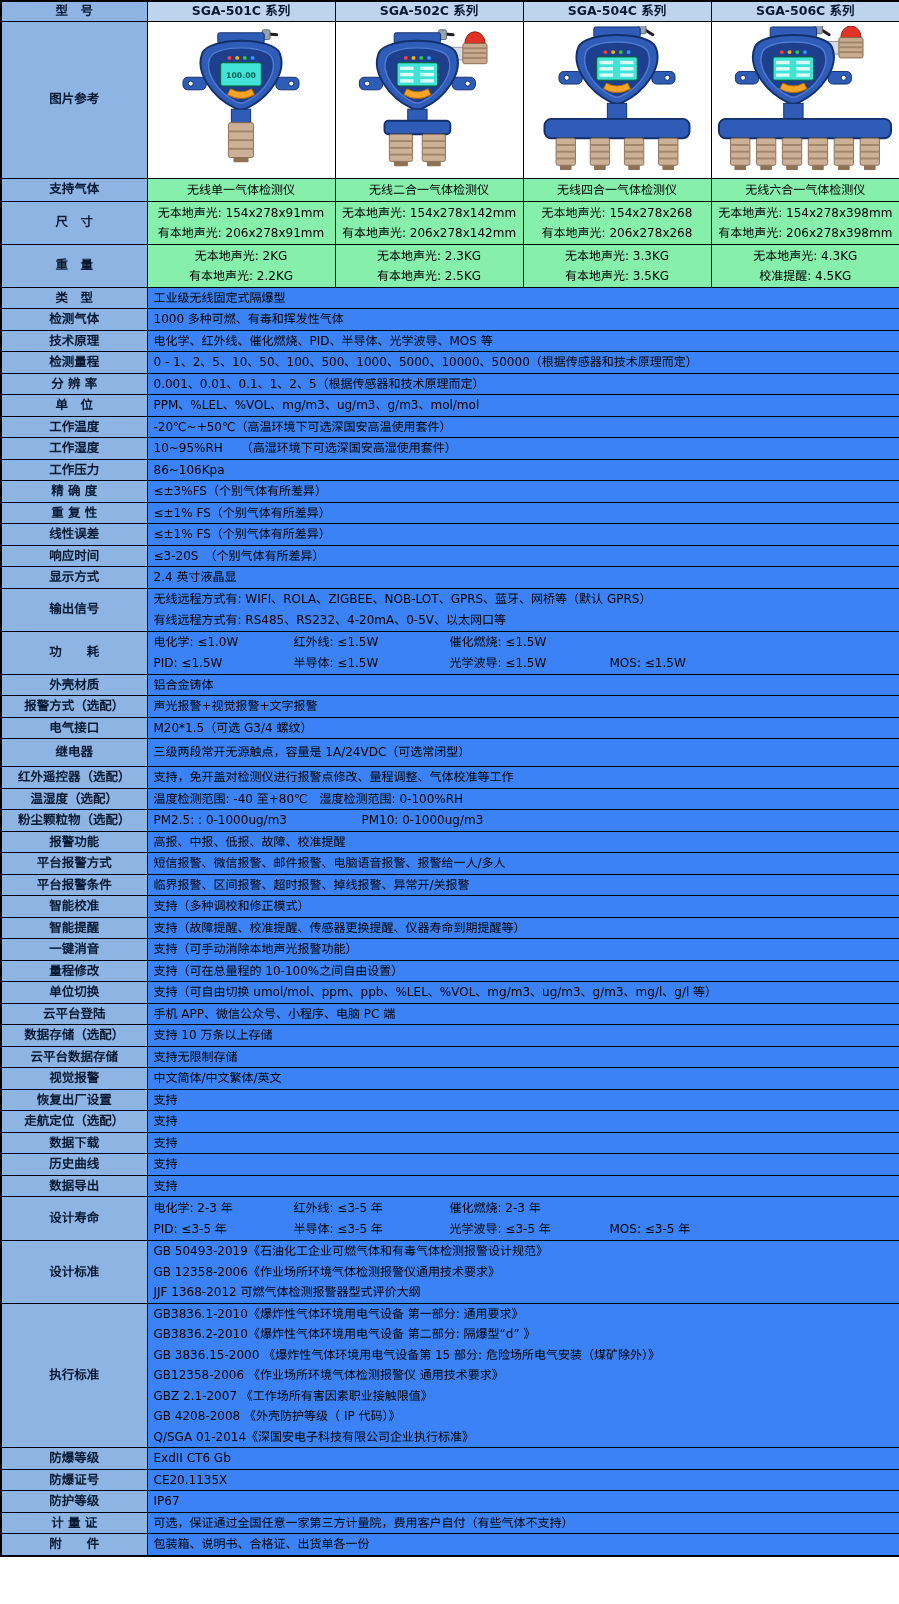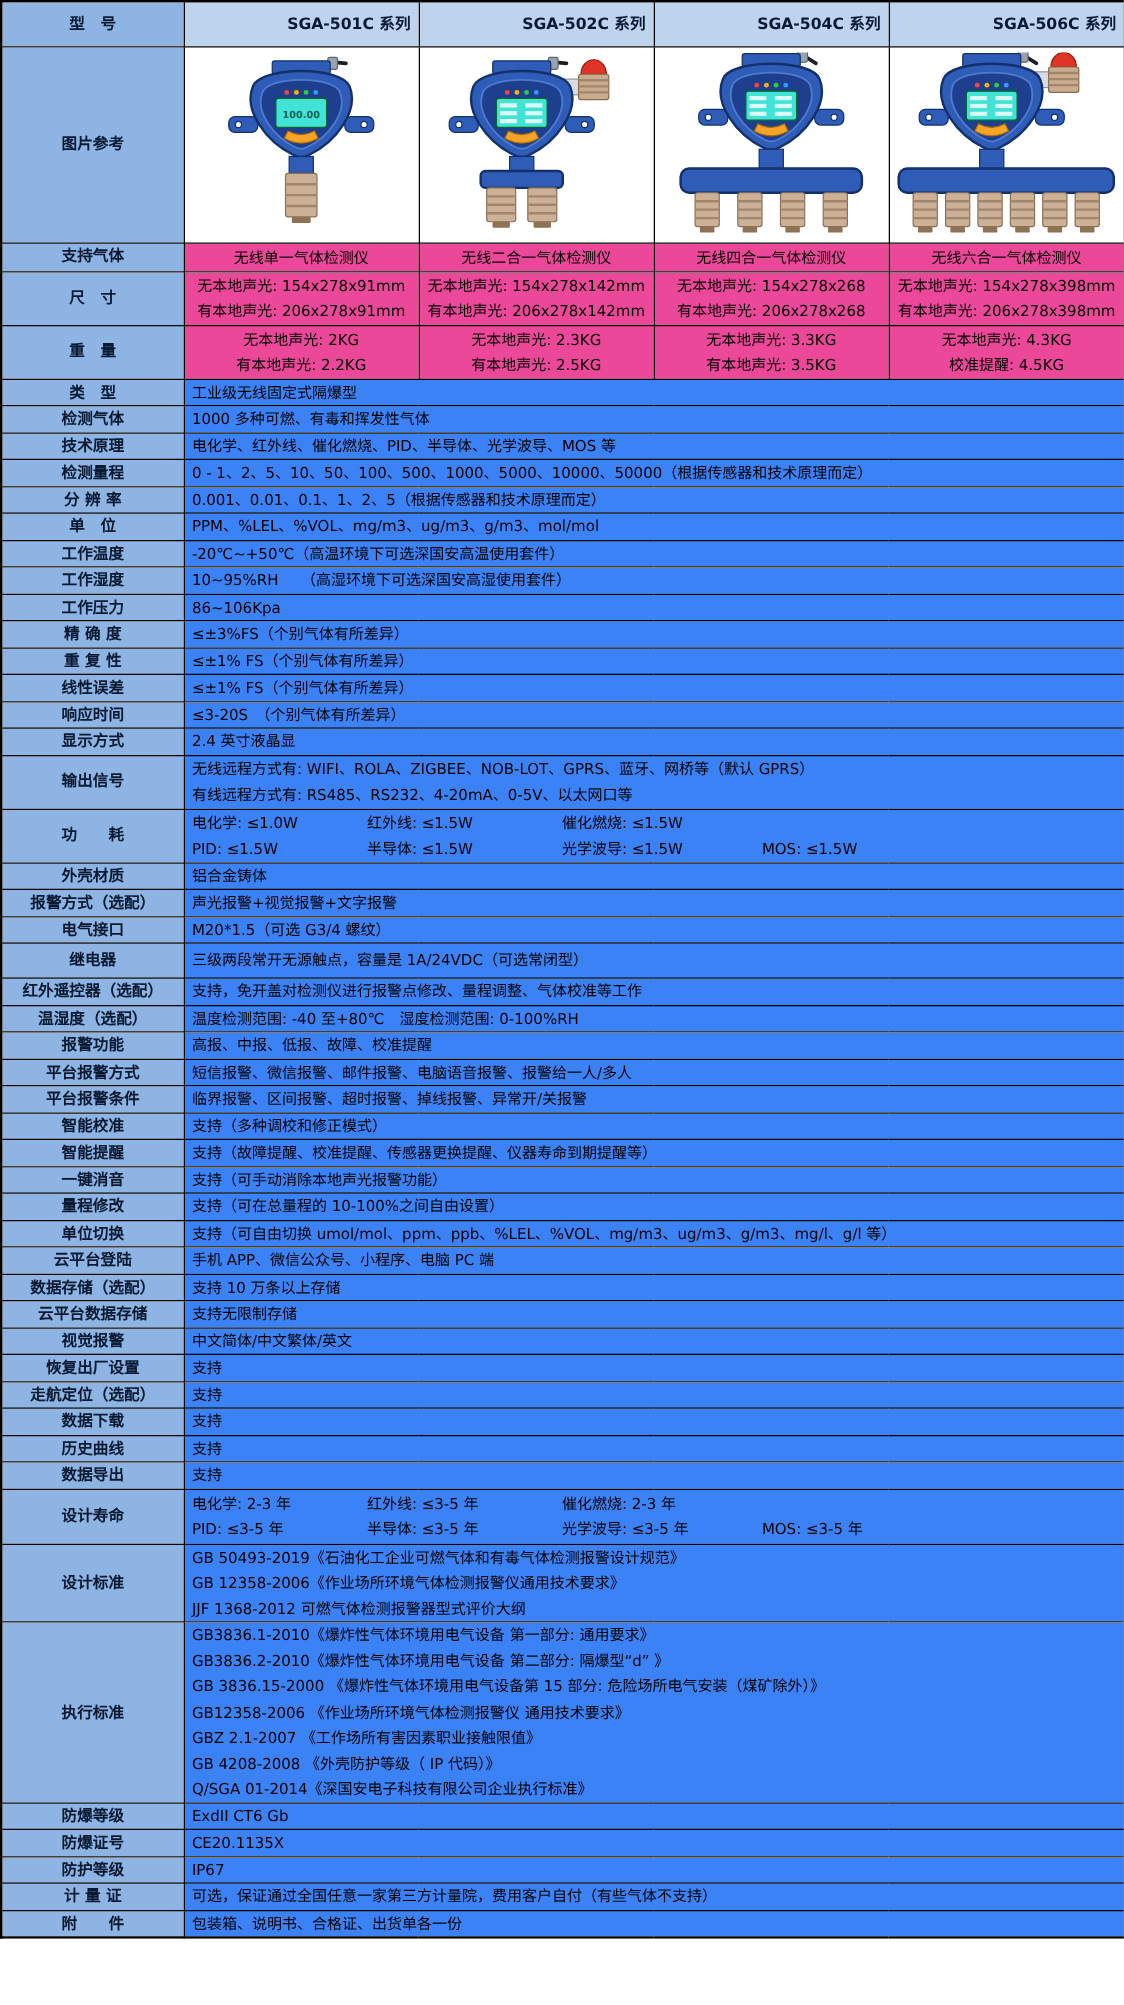--- a/index.html
+++ b/index.html
@@ -1,26 +1,26 @@
 <!DOCTYPE html>
 <html lang="zh-CN"><head>
 <meta charset="utf-8">
 <style>
   *{box-sizing:border-box}
   html,body{margin:0;padding:0;background:#fff}
   body{width:899px;font-family:"DejaVu Sans","Liberation Sans",sans-serif;color:#000;}
   table{border-collapse:collapse;width:899px;table-layout:fixed;border:2px solid #000}
   td{border:1px solid #000;padding:0 6px;font-size:12px;overflow:hidden;vertical-align:middle;line-height:1.45}
   td.label{background:#8db4e2;text-align:center;font-weight:bold;font-size:12.5px;color:#081a33;padding:0 2px}
-  td.model{background:#bed3ec;text-align:right;font-weight:bold;font-size:12.5px;color:#081a33}
+  td.model{background:#bed3ec;text-align:center;font-weight:bold;font-size:12.5px;color:#081a33}
   td.value{background:#3b82f6}
   td.imgcell{background:#ffffff;text-align:left;padding:2px}
-  td.pm{background:#ec4899;text-align:center}
+  td.pm{background:#86efac;text-align:center}
   tr{height:21.5px}
-  tr.rh-header{height:36px}
+  tr.rh-header{height:20px}
   tr.rh-img{height:157px}
   tr.rh-sm{height:23px}
   tr.rh-2l{height:43px}
   tr.rh-relay{height:28px}
   tr.rh-life{height:44px}
   tr.rh-std3{height:62px}
   tr.rh-std7{height:140px}
   .cellline{line-height:20px}
   .vline{line-height:20.5px;white-space:nowrap}
   .seg{display:inline-block}
@@ -420,20 +420,26 @@
           <div class="vline">支持，免开盖对检测仪进行报警点修改、量程调整、气体校准等工作</div>
         </td>
       </tr>
       <tr>
         <td class="label">温湿度（选配）</td>
         <td class="value" colspan="4">
           <div class="vline">温度检测范围: -40 至+80℃　湿度检测范围: 0-100%RH</div>
         </td>
       </tr>
       <tr>
+        <td class="label">粉尘颗粒物（选配）</td>
+        <td class="value" colspan="4">
+          <div class="vline segs-2"><span class="seg">PM2.5: : 0-1000ug/m3</span><span class="seg">PM10: 0-1000ug/m3</span></div>
+        </td>
+      </tr>
+      <tr>
         <td class="label">报警功能</td>
         <td class="value" colspan="4">
           <div class="vline">高报、中报、低报、故障、校准提醒</div>
         </td>
       </tr>
       <tr>
         <td class="label">平台报警方式</td>
         <td class="value" colspan="4">
           <div class="vline">短信报警、微信报警、邮件报警、电脑语音报警、报警给一人/多人</div>
         </td>

